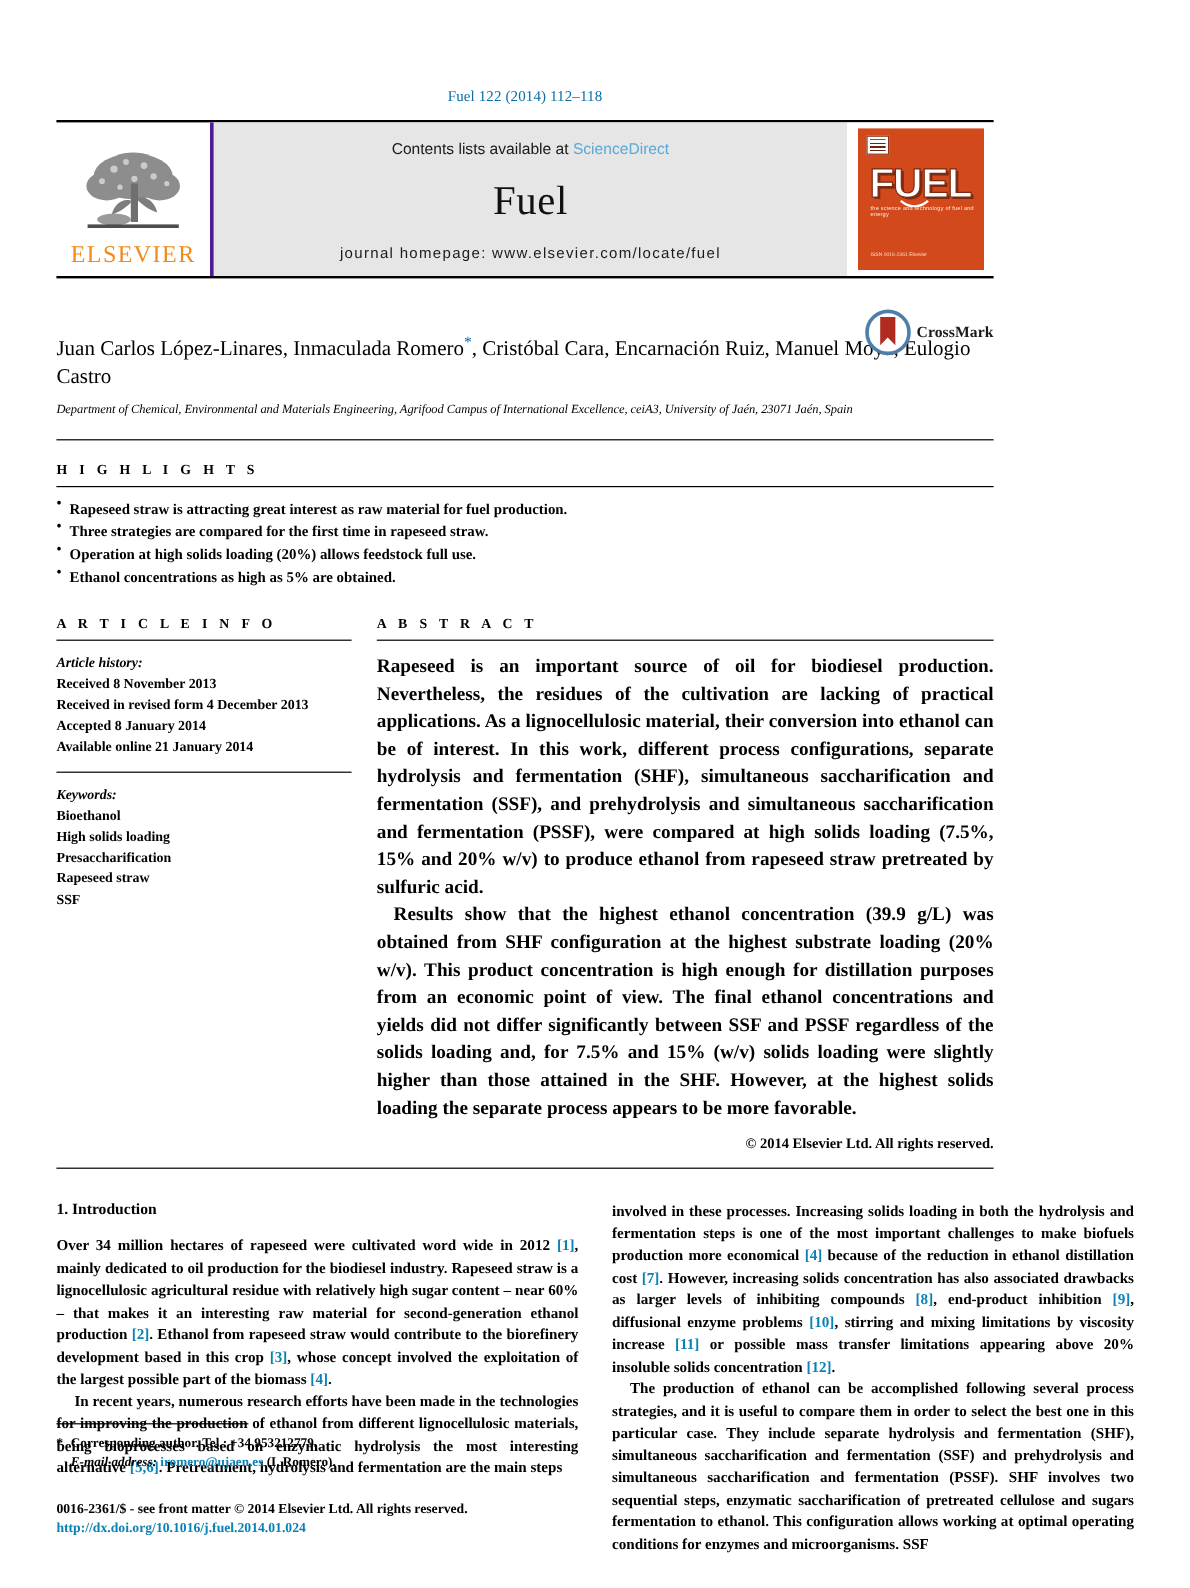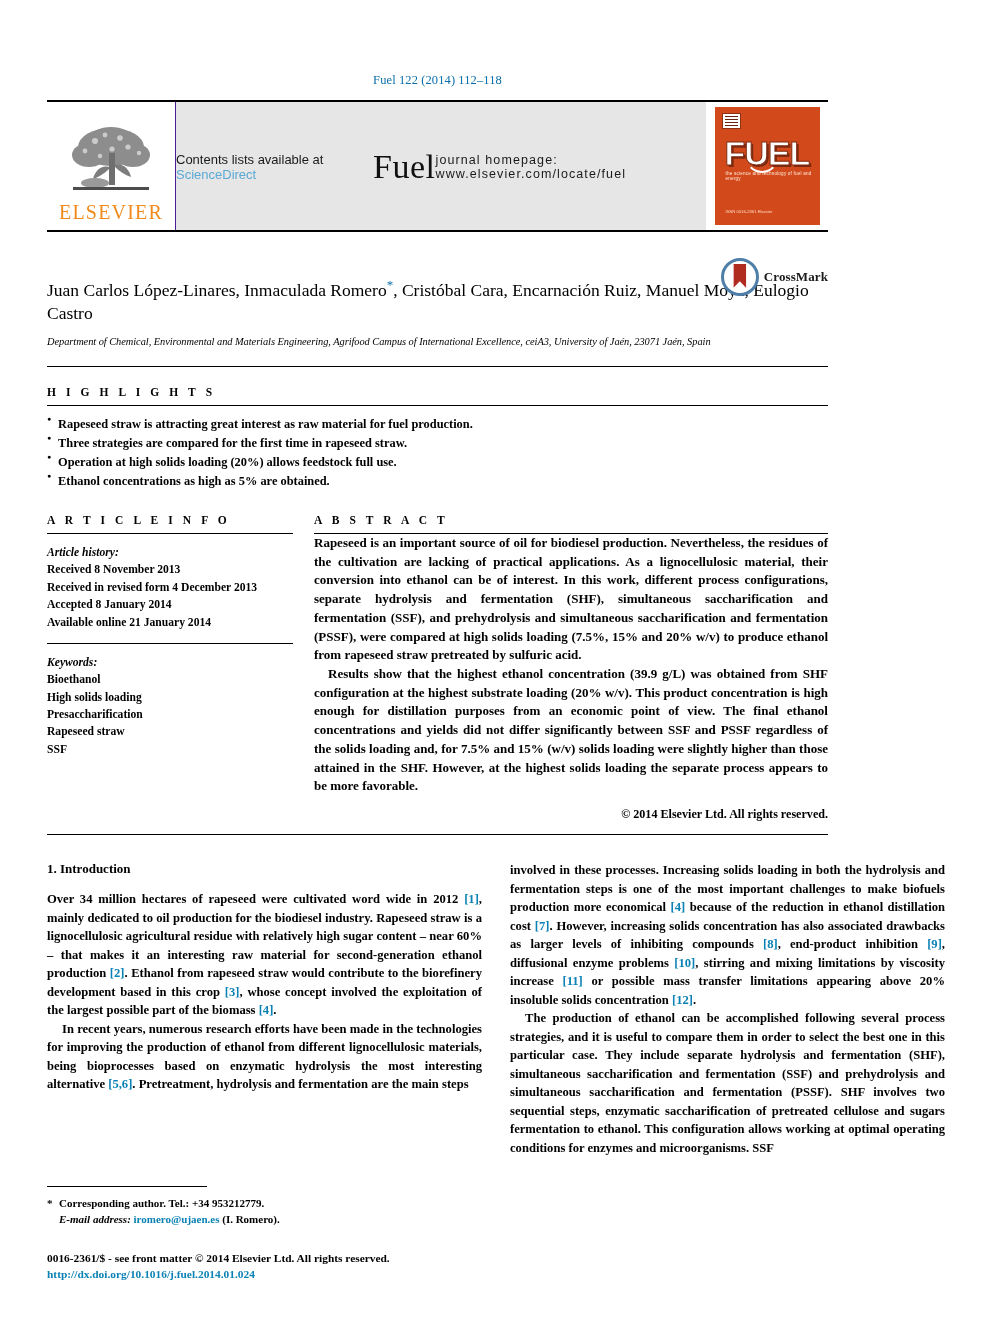--- a/index.html
+++ b/index.html
@@ -57,23 +57,23 @@
     color: #f08a1c;
     font-family: "Liberation Serif", serif;
     font-size: 20px;
     letter-spacing: 1.2px;
     line-height: 1;
     margin-top: 1px;
   }
   .mast-center {
     flex: 1 1 auto;
     background: #e6e6e6;
-    border-left: 1px solid #4c1d95;
-    display: flex;
-    flex-direction: row;
+    border-left: 3px solid #4c1d95;
+    display: flex;
+    flex-direction: column;
     align-items: center;
     justify-content: space-between;
     padding: 14px 0 12px;
     box-sizing: border-box;
   }
   .contents-line {
     font-family: "Liberation Sans", sans-serif;
     font-size: 13px;
     color: #1a1a1a;
   }
@@ -275,24 +275,24 @@
     margin-top: 10px;
   }
   .meta-group .it {
     font-style: italic;
   }
   .kw-rule { border-top: 1px solid #000; margin-top: 12px; }
 
   .abs-body {
     font-family: "Liberation Serif", serif;
     font-weight: bold;
-    font-size: 13px;
+    font-size: 16px;
     line-height: 1.44;
     text-align: justify;
-    margin-top: 0;
+    margin-top: 10px;
   }
   .abs-body p { margin: 0; text-indent: 0; }
   .abs-body p + p { text-indent: 14px; }
   .copyright {
     text-align: right;
     font-family: "Liberation Serif", serif;
     font-weight: bold;
     font-size: 12.1px;
     margin-top: 11px;
   }

